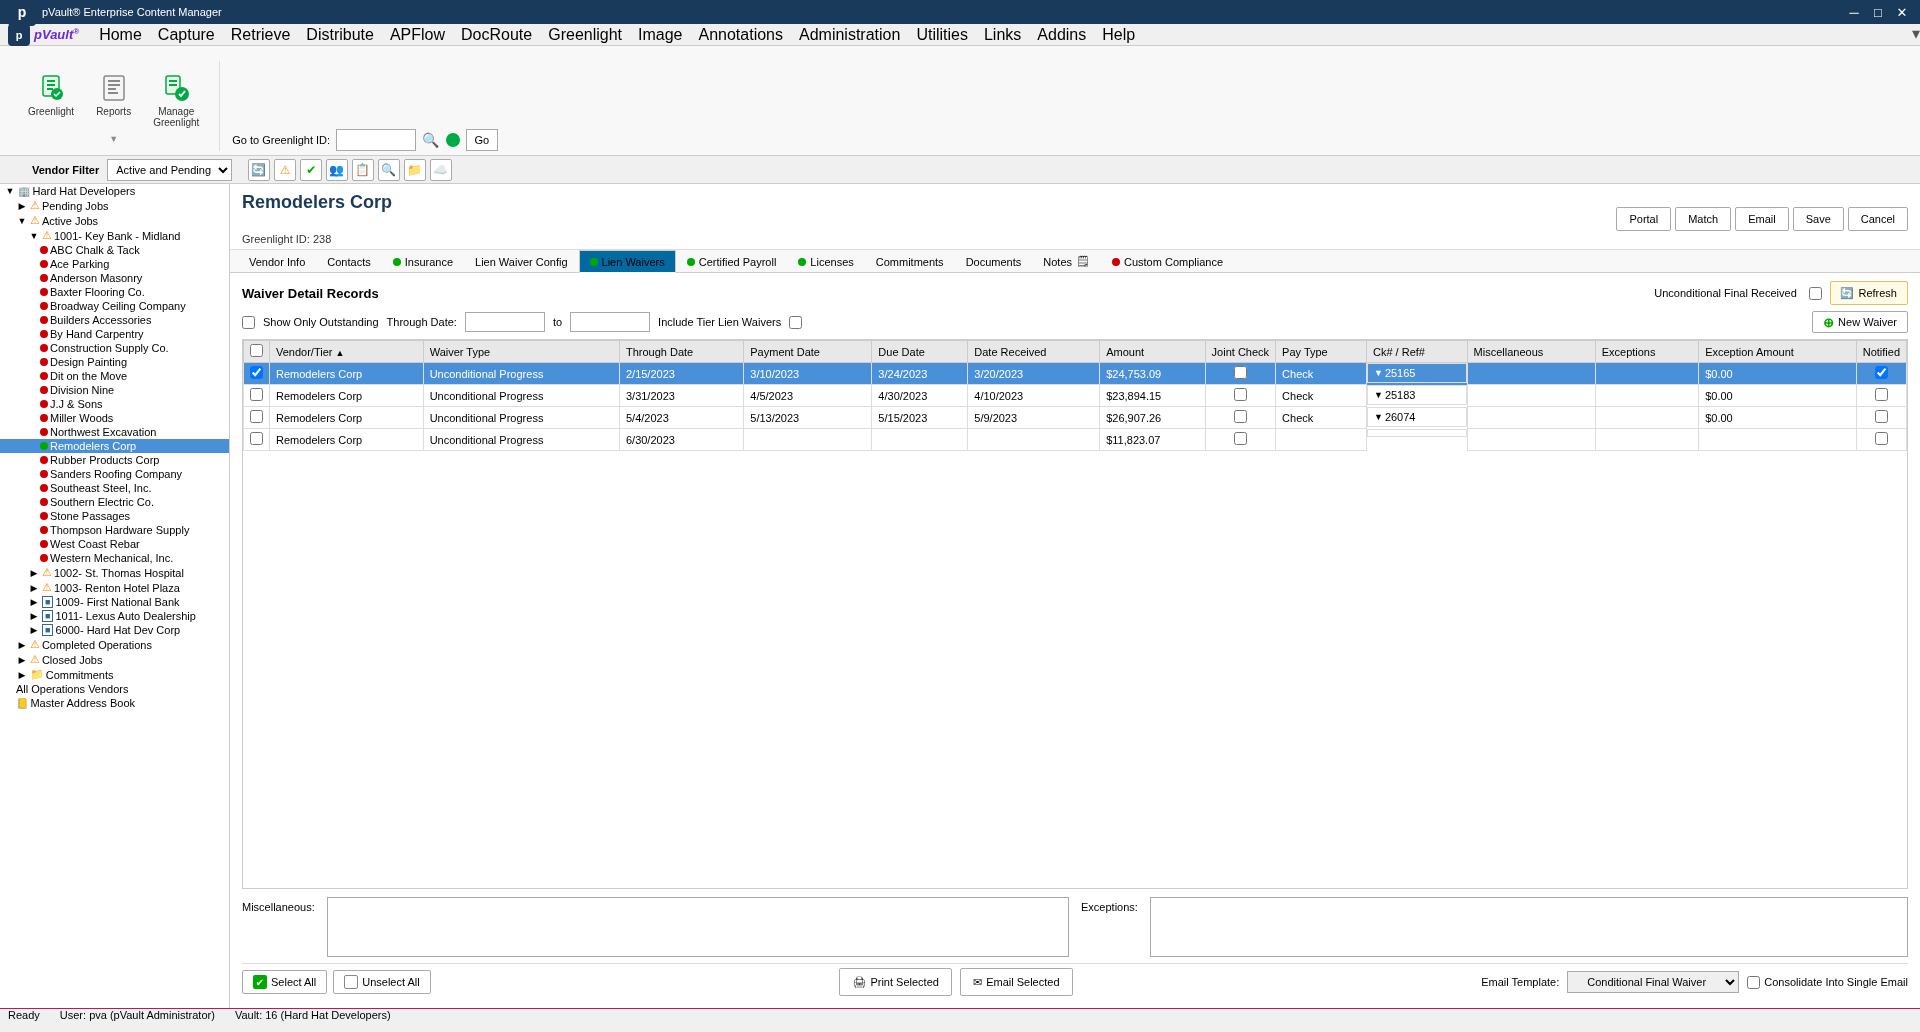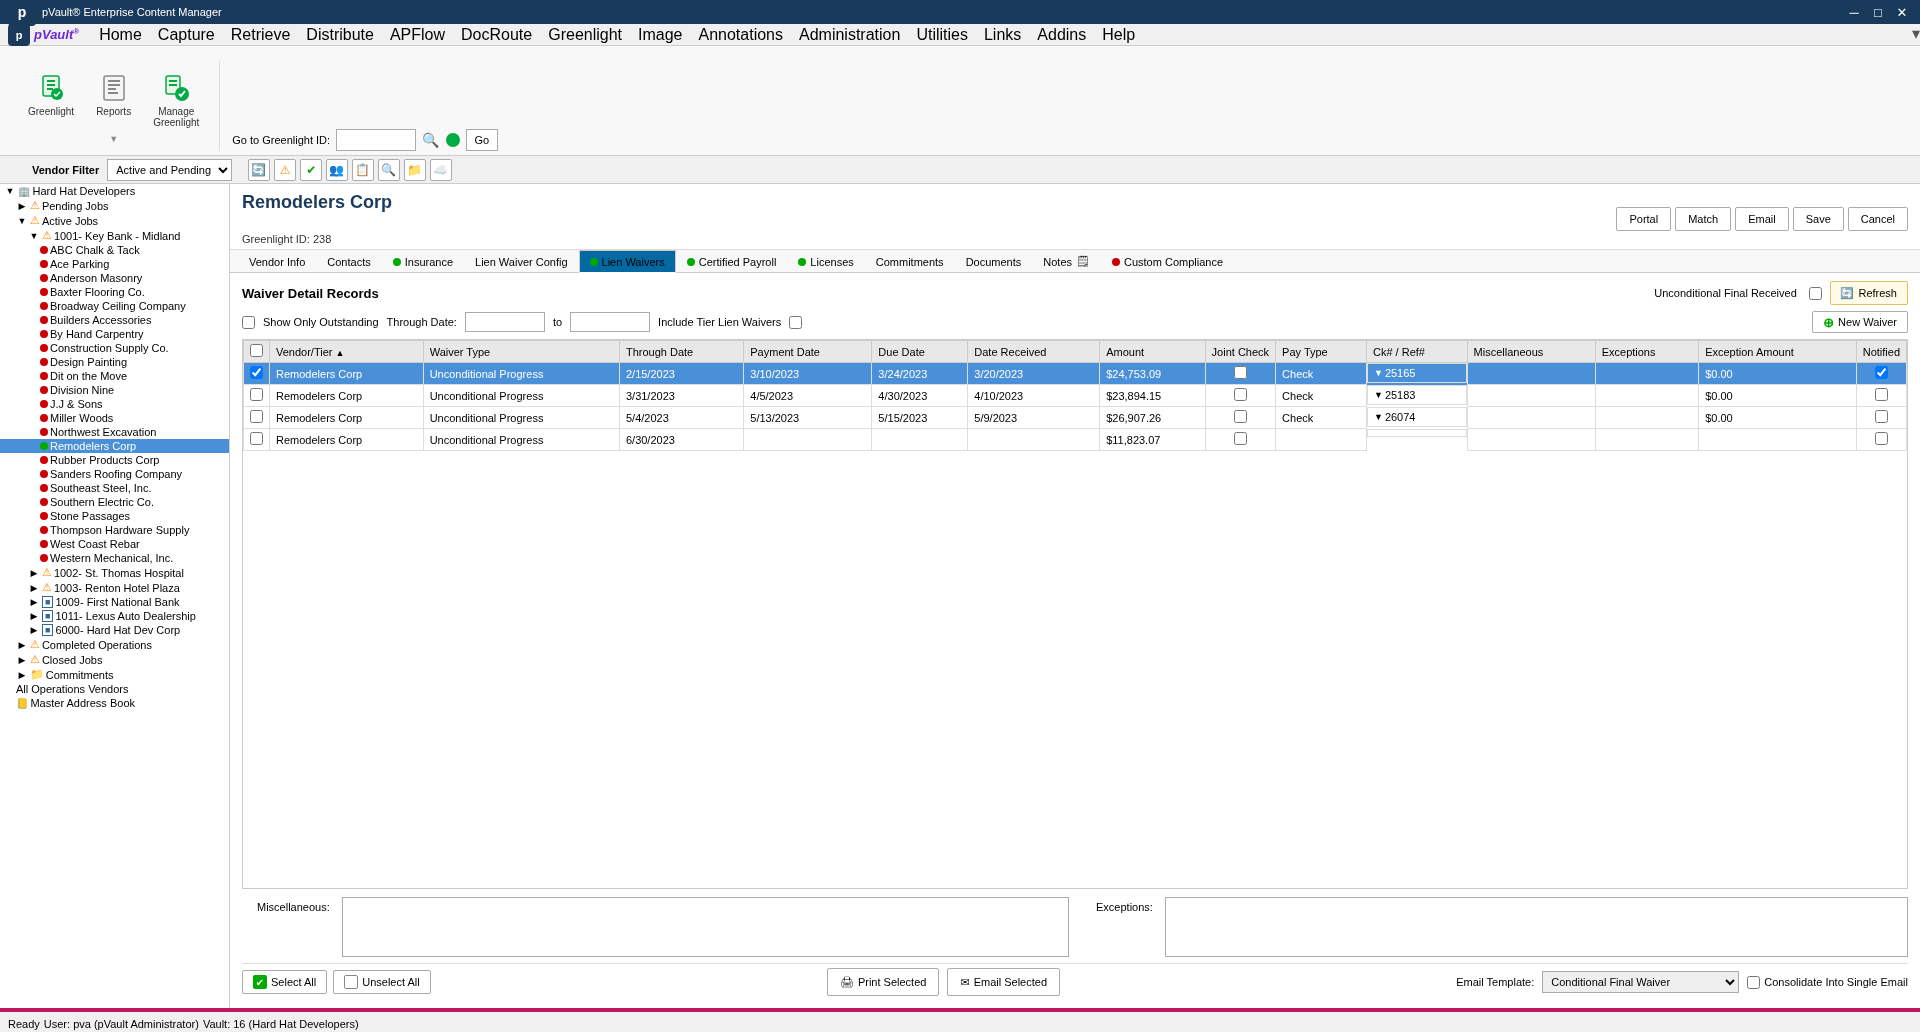--- a/index.html
+++ b/index.html
@@ -72,35 +72,35 @@
 
     
     .waiver-table { width: 100%; border-collapse: collapse; font-size: 11px; }
     .waiver-table th { background: #e8e8e8; border: 1px solid #ccc; padding: 3px 6px; text-align: left; font-weight: normal; cursor: pointer; white-space: nowrap; }
     .waiver-table td { border: 1px solid #ddd; padding: 3px 6px; white-space: nowrap; }
     .waiver-table tr.selected-row { background: #4a90d9; color: white; }
     .table-container { flex: 1; overflow: auto; border: 1px solid #ccc; margin-bottom: 4px; }
     
     
     .bottom-inputs { display: flex; gap: 12px; margin-top: 4px; margin-bottom: 6px; }
-    .bottom-input-group { display: flex; align-items: flex-start; gap: 12px; flex: 1; margin-left: 15px; }
+    .bottom-input-group { display: flex; align-items: flex-start; gap: 12px; flex: 1; }
     .bottom-input-label { font-size: 11px; white-space: nowrap; padding-top: 4px; }
     .bottom-textarea { flex: 1; height: 60px; border: 1px solid #aaa; font-size: 11px; padding: 2px 4px; resize: none; }
 
     
     .bottom-toolbar { display: flex; align-items: center; justify-content: space-between; padding: 4px 0; border-top: 1px solid #ddd; }
     .bottom-toolbar-left { display: flex; gap: 6px; }
     .bottom-toolbar-right { display: flex; align-items: center; gap: 8px; }
     .select-btn { height: 24px; padding: 0 10px; border: 1px solid #aaa; cursor: pointer; font-size: 11px; border-radius: 2px; display: flex; align-items: center; gap: 4px; background: white; }
     .action-btn { height: 28px; padding: 0 12px; border: 1px solid #aaa; cursor: pointer; font-size: 11px; border-radius: 2px; display: flex; align-items: center; gap: 4px; background: white; }
-    .email-template-select { height: 22px; font-size: 11px; border: 1px solid #aaa; width: 197px; padding: 0 4px; }
+    .email-template-select { height: 22px; font-size: 11px; border: 1px solid #aaa; width: 172px; padding: 0 15px; }
     .consolidate-check { display: flex; align-items: center; gap: 4px; font-size: 11px; }
 
     
-    .status-bar { background: #f0f0f0; border-top: 4px solid #be185d; height: 22px; display: flex; align-items: flex-end; padding: 0 8px; font-size: 11px; gap: 4px; }
+    .status-bar { background: #f0f0f0; border-top: 1px solid #be185d; height: 22px; display: flex; align-items: flex-start; padding: 0 8px; font-size: 11px; gap: 20px; }
     .logo-box { width: 28px; height: 28px; background: #1a3a5c; border-radius: 4px; display: flex; align-items: center; justify-content: center; color: white; font-size: 14px; font-weight: bold; }
 
     
     .vendor-filter-row { background: #f0f0f0; border-bottom: 1px solid #ccc; padding: 3px 8px; display: flex; align-items: center; gap: 8px; height: 28px; }
 
     
     .new-waiver-btn { height: 22px; padding: 0 10px; background: white; border: 1px solid #aaa; cursor: pointer; font-size: 11px; border-radius: 2px; display: flex; align-items: center; gap: 4px; }
     .refresh-btn { height: 22px; padding: 0 10px; background: #fff9e6; border: 1px solid #aaa; cursor: pointer; font-size: 11px; border-radius: 2px; display: flex; align-items: center; gap: 4px; }
 
     .check-col { width: 20px; text-align: center; }

